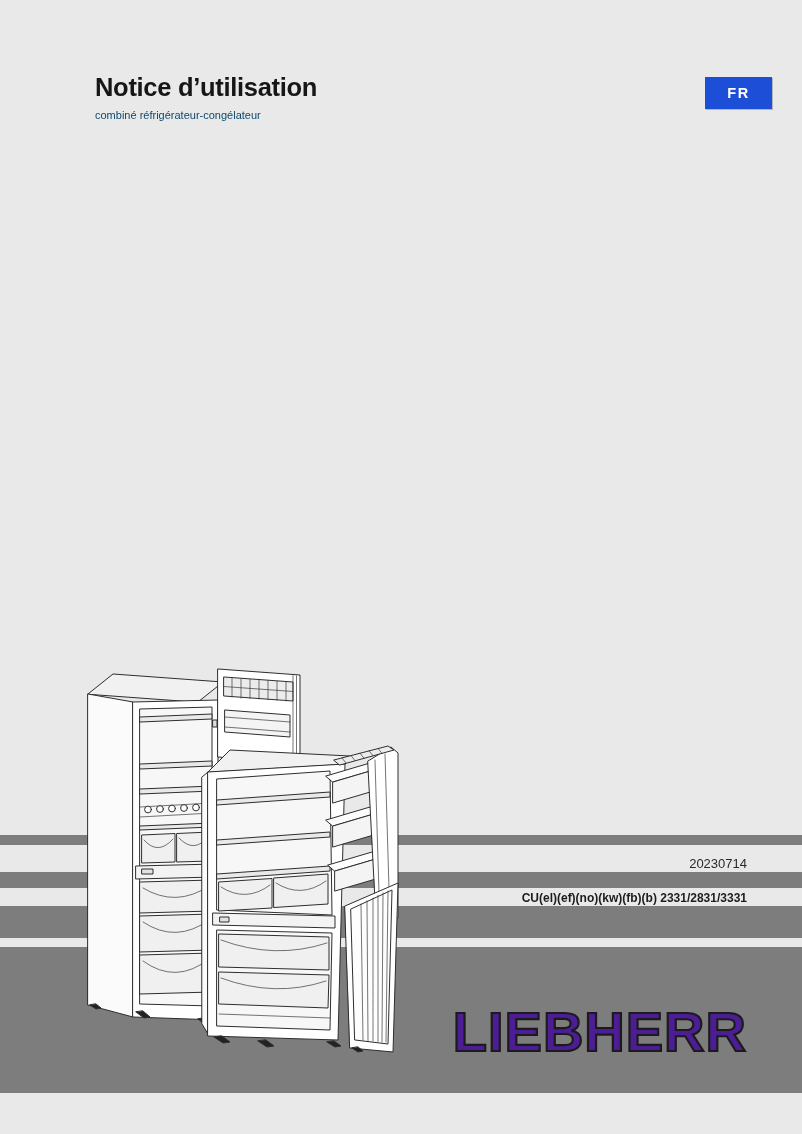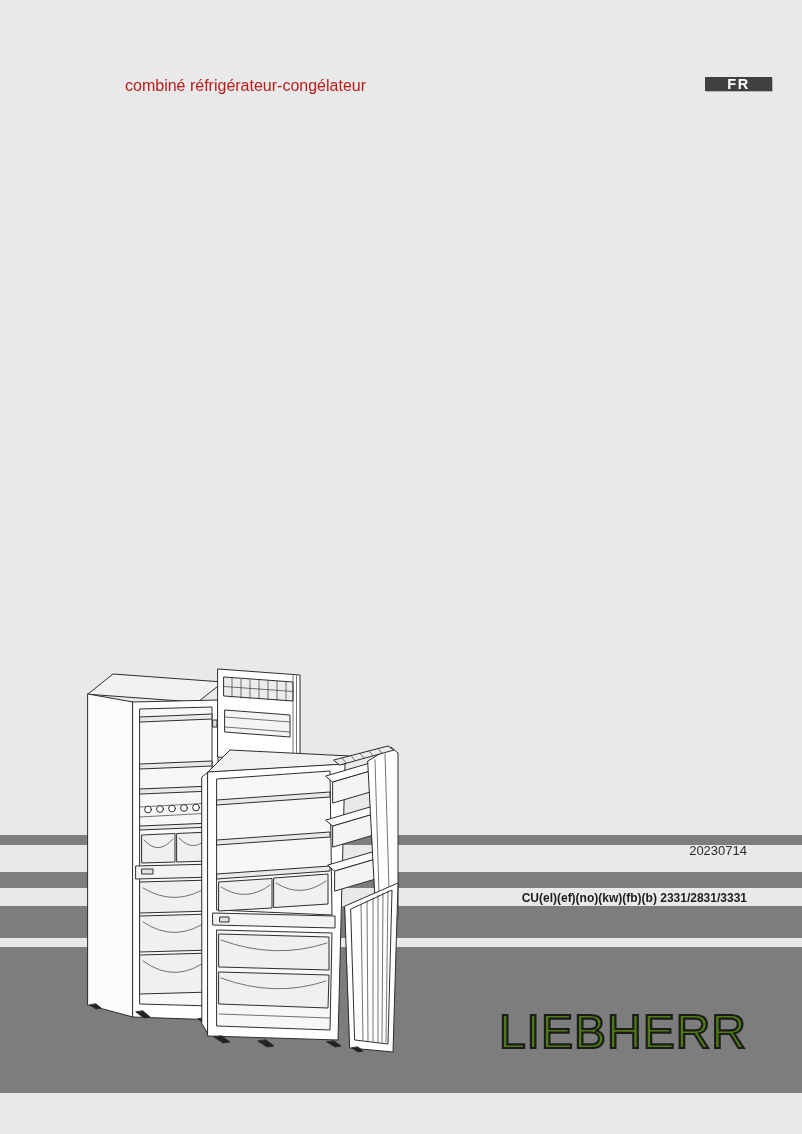--- a/index.html
+++ b/index.html
@@ -16,45 +16,45 @@
   .stripe-2{top:872px;height:16px;}
   .stripe-3{top:906px;height:32px;}
   .stripe-4{top:947px;height:146px;}
   .illustration{position:absolute;left:80px;top:660px;width:320px;height:400px;z-index:2;}
   .header{position:absolute;left:95px;top:72px;z-index:3;}
   .title{
     font-size:25.5px;font-weight:bold;line-height:30px;
     letter-spacing:-0.3px;color:#161616;white-space:nowrap;
   }
   .subtitle{
-    font-size:16px;line-height:21px;margin-top:3px;
-    color:#b91c1c;white-space:nowrap;margin-left:30px;
+    font-size:11px;line-height:21px;margin-top:3px;
+    color:#0c4a6e;white-space:nowrap;
   }
   .badge{
-    position:absolute;left:705px;top:77px;width:67px;height:14px;
-    background:#404040;color:#fff;z-index:3;
+    position:absolute;left:705px;top:77px;width:67px;height:32px;
+    background:#1d4ed8;color:#fff;z-index:3;
     display:flex;align-items:center;justify-content:center;
     font-size:14.5px;font-weight:bold;letter-spacing:1.5px;
     box-shadow:1px 1px 0 rgba(120,120,120,.45);
   }
   .pubrow{
     position:absolute;right:55px;top:843px;height:28px;z-index:3;
-    display:flex;align-items:flex-start;gap:25px;white-space:nowrap;
+    display:flex;align-items:flex-end;gap:25px;white-space:nowrap;
   }
   .date{font-size:13px;color:#2a2a2a;}
   .docnum{font-size:25.5px;font-weight:bold;color:#111;letter-spacing:0.2px;}
   .models{
     position:absolute;right:55px;top:888px;z-index:3;
     font-size:12px;font-weight:bold;line-height:21px;color:#1c1c1c;
     white-space:nowrap;
   }
   .logo{
     position:absolute;right:55px;top:1006px;z-index:3;
-    font-size:48px;line-height:52px;font-weight:normal;
-    color:#4d7c0f;-webkit-text-stroke:2.2px #1b1b1b;
+    font-size:56px;line-height:52px;font-weight:bold;
+    color:#4c1d95;-webkit-text-stroke:2.2px #1b1b1b;
     letter-spacing:1px;white-space:nowrap;
   }
   svg .thin{fill:none;stroke:#3a3a3a;stroke-width:.7;}
 </style>
 </head>
 <body>
 
 <div class="page">
 
   <div class="stripe stripe-1"></div>
@@ -155,20 +155,21 @@
       <path class="thin" d="M281,244 L283,380 M287,241 L288,380.5 M293,238 L293,381 M298,235.5 L298,381.5 M303,233 L302,382 M308,231 L306,382"></path>
 
       <path d="M134,377 l9,6 l7,-1 l-8,-6 Z" fill="#222222"></path>
       <path d="M178,381 l9,6 l7,-1 l-8,-6 Z" fill="#222222"></path>
       <path d="M247,382 l8,5 l6,-1 l-7,-5 Z" fill="#222222"></path>
       <path d="M272,388 l6,4 l5,-1 l-5,-4 Z" fill="#222222"></path>
     </g>
   </svg>
 
   <div class="header">
+    <div class="title">Notice d’utilisation</div>
     <div class="subtitle">combiné réfrigérateur-congélateur</div>
   </div>
 
   <div class="badge">
     <span>FR</span>
   </div>
 
   <div class="pubrow">
     <span class="date">20230714</span>
   </div>

